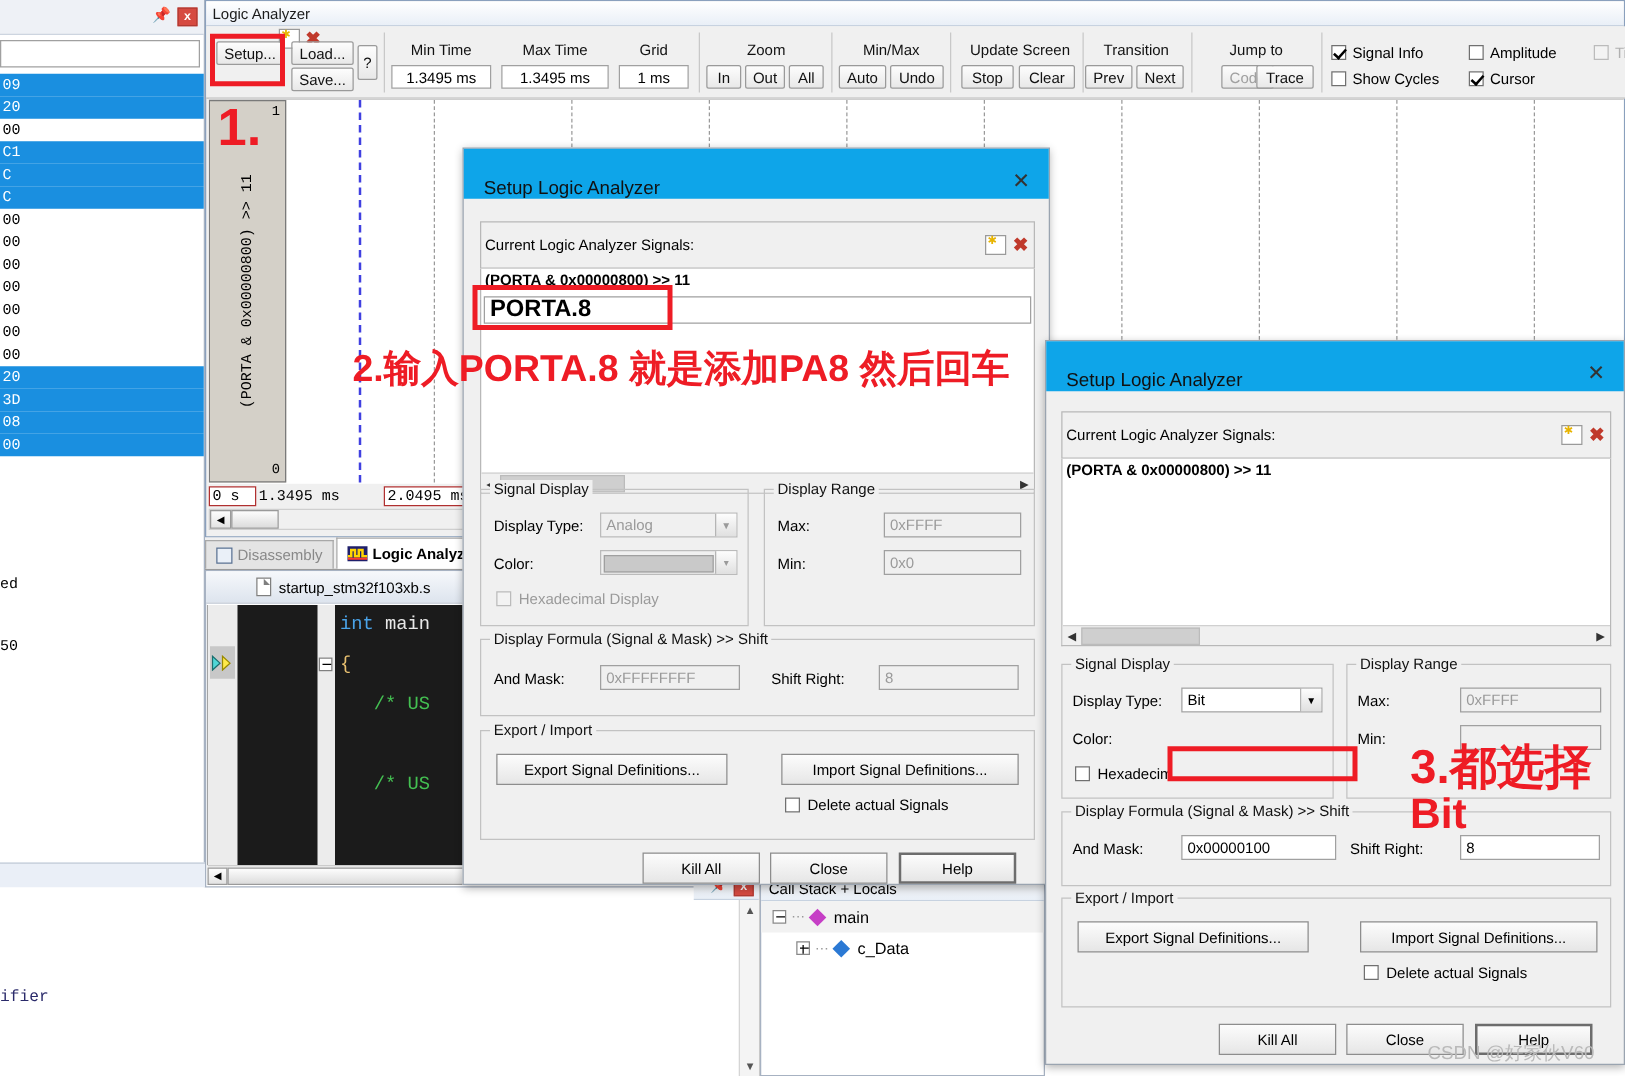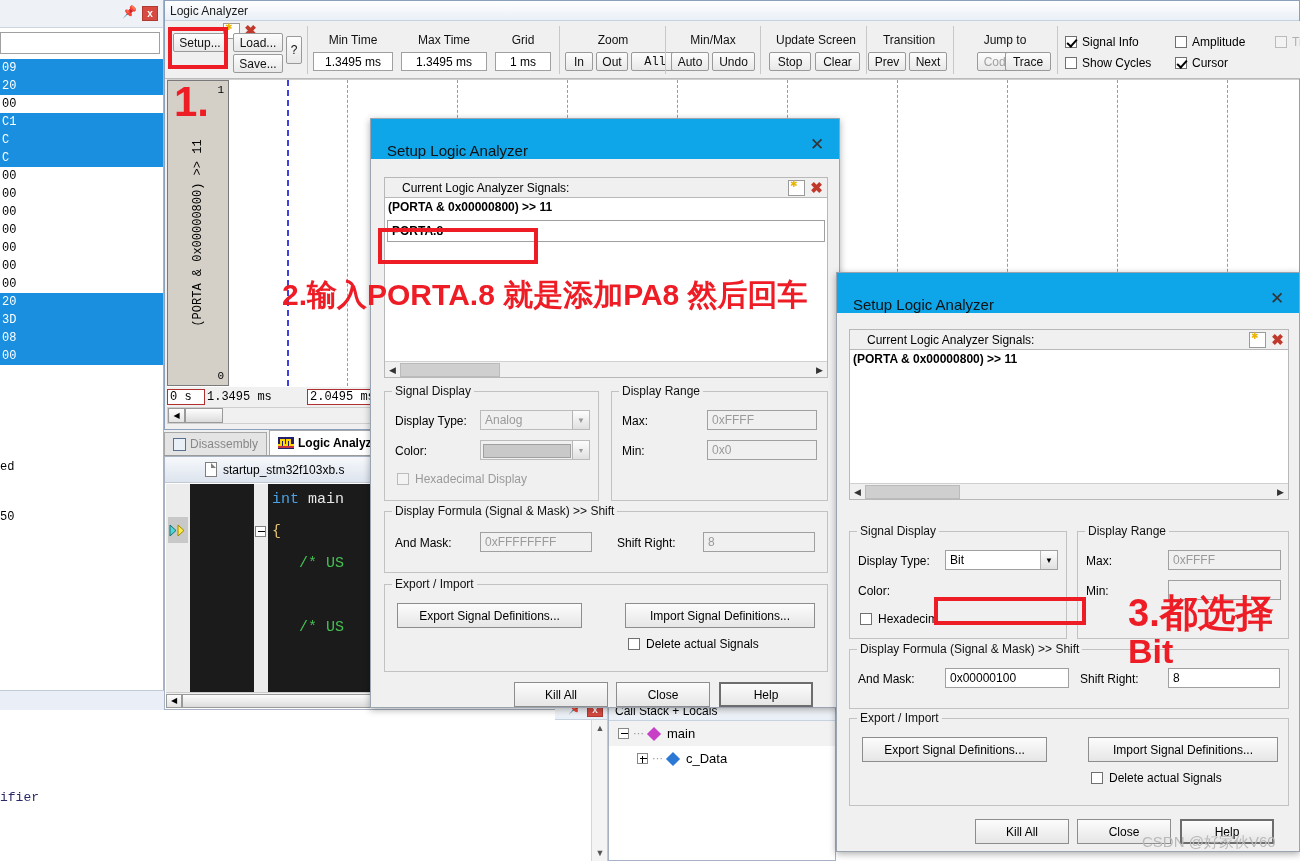--- a/index.html
+++ b/index.html
@@ -166,22 +166,22 @@
   
   .dlg { position:absolute; background:#f0f0f0; border:1px solid #9aa4b0;
          box-shadow:0 2px 7px rgba(0,0,0,.32); }
   .dlg-title { height:40px; display:flex; align-items:flex-end; padding:0 0 0 16px;
                font-size:15px; color:#111; background:#0ea5e9; }
   .dlg-x { margin-left:auto; width:44px; height:30px; display:flex;
            align-items:center; justify-content:center; font-size:17px; color:#333; }
   .grp { position:absolute; border:1px solid #c2c2c2; }
   .grp-lab { position:absolute; top:-8px; left:7px; background:#f0f0f0; padding:0 3px;
              font-size:12px; color:#111; }
-  .lst-head { height:21px; border:1px solid #b8b8b8; background:#f0f0f0;
-              display:flex; align-items:center; padding-left:17px; font-size:12px; }
+  .lst-head { height:38px; border:1px solid #b8b8b8; background:#f0f0f0;
+              display:flex; align-items:center; padding-left:3px; font-size:12px; }
   .lst-head .icons { margin-left:auto; display:flex; gap:3px; padding-right:2px; }
   .ico-new { width:17px; height:16px; border:1px solid #9a9a9a; background:#fff; position:relative; }
   .ico-new:after { content:"\2731"; position:absolute; left:1px; top:-2px; font-size:9px; color:#e8b400; }
   .ico-del { width:17px; height:16px; display:flex; align-items:center; justify-content:center;
              color:#c0392b; font-size:15px; font-weight:bold; }
   .lst { border:1px solid #b8b8b8; border-top:none; background:#fff; position:relative; overflow:hidden; }
   .lst-item { height:19px; line-height:19px; padding-left:3px;
               font-family:"Liberation Sans", sans-serif; font-size:12px; font-weight:bold; }
   .lst-item.sel { background:#1a8fe0; color:#fff; }
   .lst-hs { position:absolute; left:0; bottom:0; width:100%; height:16px;
@@ -268,21 +268,21 @@
     <div class="field" style="position:absolute;left:236px;top:31px;width:86px;height:19px;justify-content:center;">1.3495 ms</div>
 
     <div class="tb-grouplabel" style="left:330px;top:12px;width:56px;">Grid</div>
     <div class="field" style="position:absolute;left:330px;top:31px;width:56px;height:19px;justify-content:center;">1 ms</div>
 
     <div class="tb-sep" style="left:394px;"></div>
 
     <div class="tb-grouplabel" style="left:400px;top:12px;width:96px;">Zoom</div>
     <div class="win-btn" style="position:absolute;left:400px;top:31px;width:28px;height:19px;">In</div>
     <div class="win-btn" style="position:absolute;left:431px;top:31px;width:32px;height:19px;">Out</div>
-    <div class="win-btn" style="position:absolute;left:466px;top:31px;width:48px;height:19px;font-family:Liberation Mono, monospace;">All</div>
+    <div class="win-btn" style="position:absolute;left:466px;top:31px;width:28px;height:19px;">All</div>
 
     <div class="tb-sep" style="left:500px;"></div>
 
     <div class="tb-grouplabel" style="left:506px;top:12px;width:84px;">Min/Max</div>
     <div class="win-btn" style="position:absolute;left:506px;top:31px;width:38px;height:19px;">Auto</div>
     <div class="win-btn" style="position:absolute;left:547px;top:31px;width:43px;height:19px;">Undo</div>
 
     <div class="tb-sep" style="left:595px;"></div>
 
     <div class="tb-grouplabel" style="left:601px;top:12px;width:100px;">Update Screen</div>
@@ -439,21 +439,21 @@
   <div style="position:absolute;left:13px;top:58px;width:444px;">
     <div class="lst-head">
       <span>Current Logic Analyzer Signals:</span>
       <span class="icons">
         <span class="ico-new"></span>
         <span class="ico-del">✖</span>
       </span>
     </div>
     <div class="lst" style="height:180px;">
       <div class="lst-item">(PORTA &amp; 0x00000800) &gt;&gt; 11</div>
-      <input class="field" style="position: absolute; left: 2px; top: 22px; width: 438px; height: 22px; font-weight: bold; font-size: 12px;" value="PORTA.8">
+      <input class="field" style="position: absolute; left: 2px; top: 22px; width: 438px; height: 22px; font-weight: bold; font-size: 19px;" value="PORTA.8">
       <div class="lst-hs">
         <span class="a">◀</span>
         <span class="thumb" style="width:100px;"></span>
         <span class="track"></span>
         <span class="a">▶</span>
       </div>
     </div>
   </div>
 
   <div class="grp" style="left:13px;top:272px;width:215px;height:110px;">

